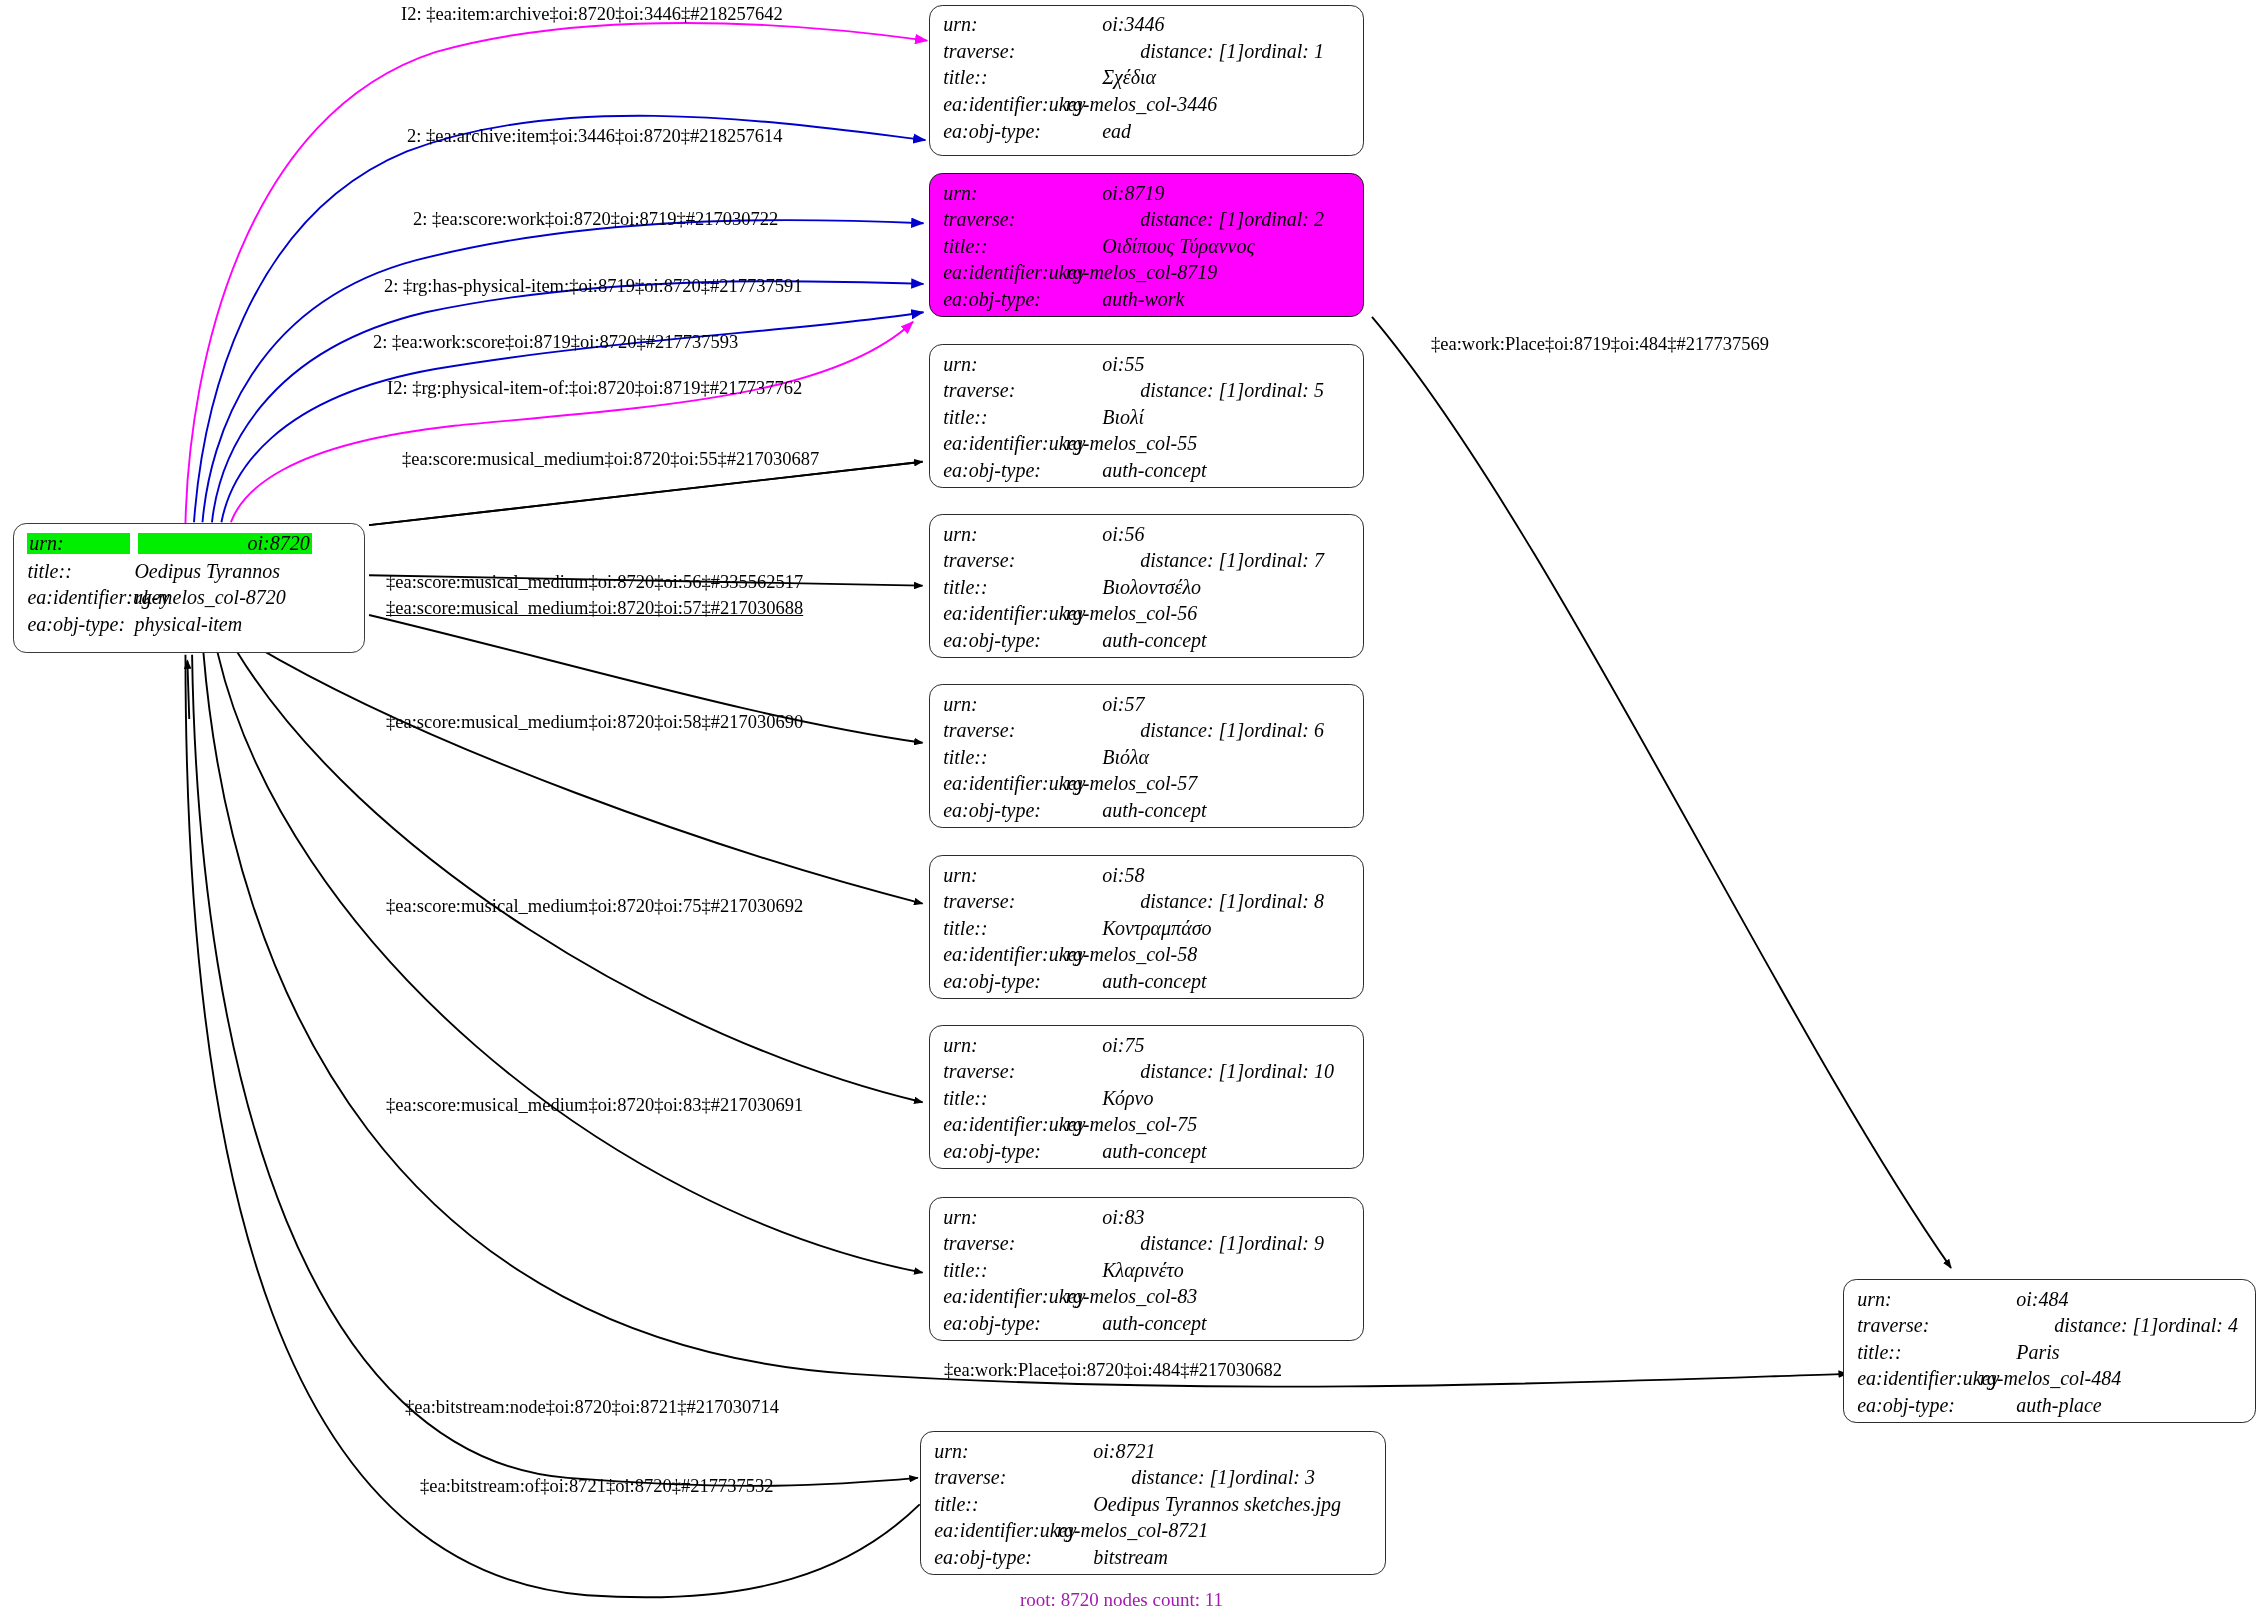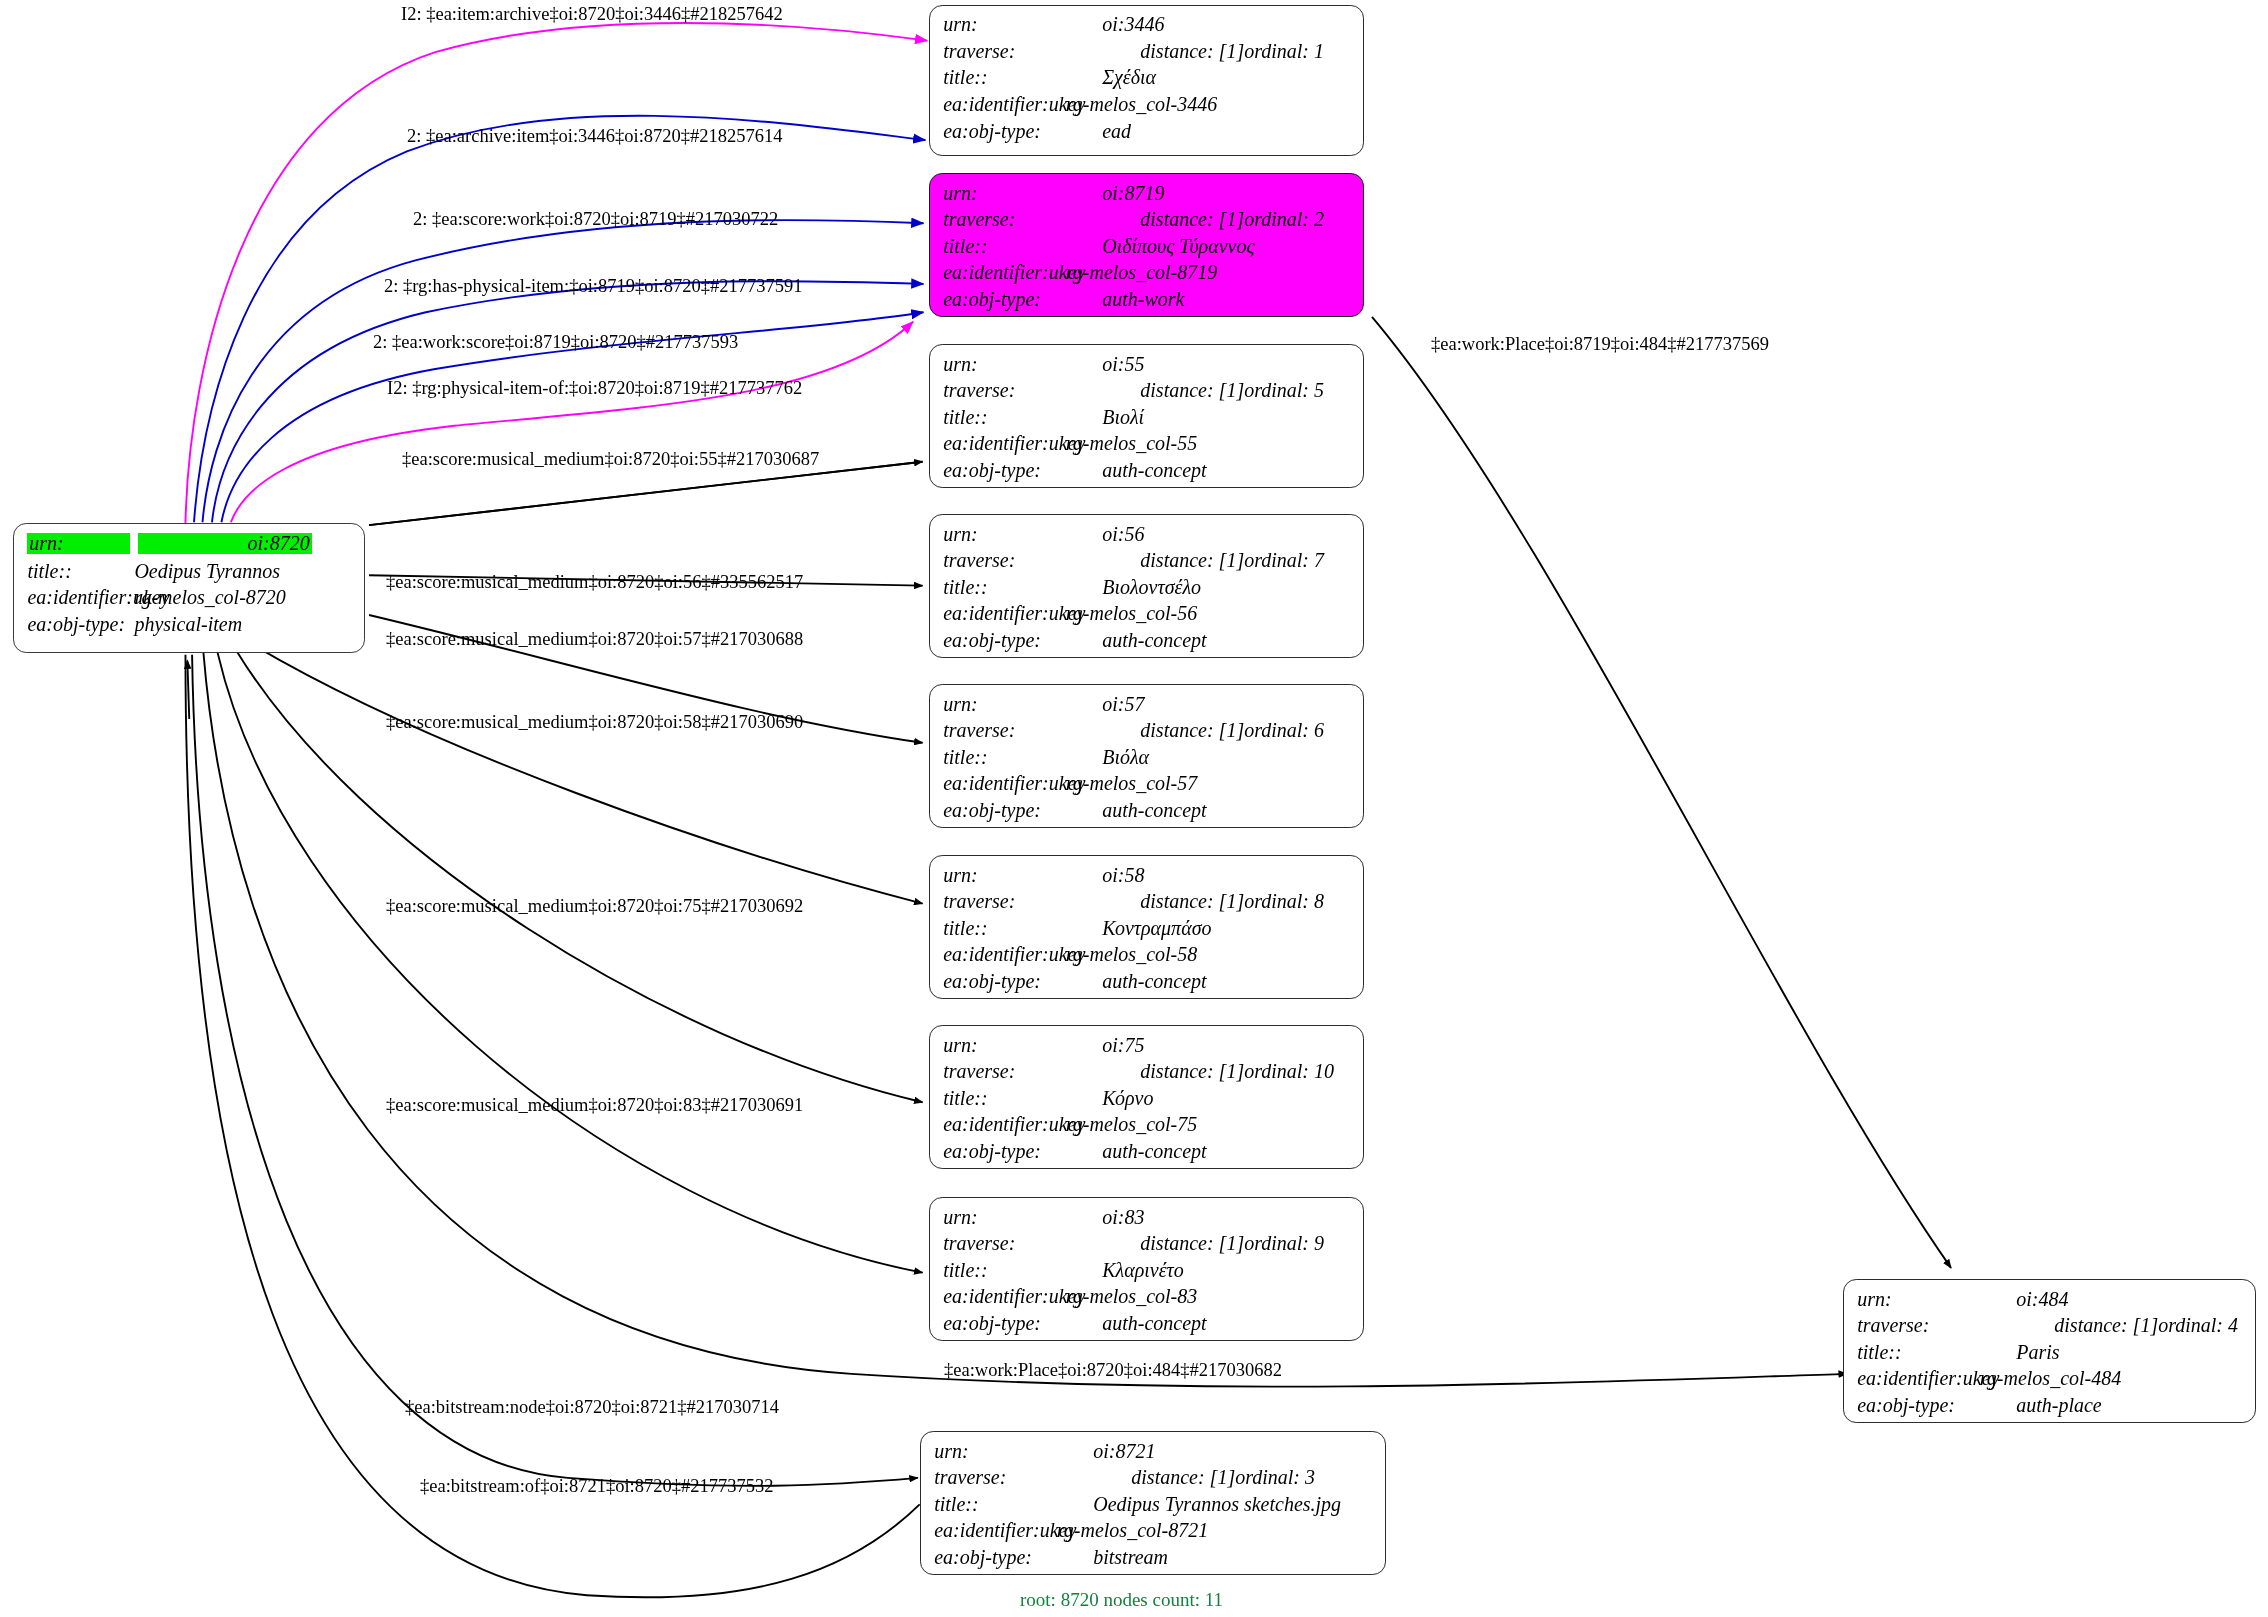--- a/index.html
+++ b/index.html
@@ -41,21 +41,21 @@
     position:absolute;
     font-size:18.5px;
     white-space:nowrap;
     line-height:1;
     color:#000;
   }
   .footer{
     position:absolute;
     font-size:19px;
     white-space:nowrap;
-    color:#15803d;
+    color:#a21caf;
   }
 </style>
 </head>
 <body>
 
 <div id="canvas">
 
   <svg id="edges" viewBox="0 0 2397 1709" xmlns="http://www.w3.org/2000/svg">
     <defs>
       <marker id="arrBlack" markerWidth="10" markerHeight="8" refX="9" refY="4" orient="auto" markerUnits="userSpaceOnUse">
@@ -368,21 +368,21 @@
   </div>
 
   <div class="elabel" style="left:401px;top:4.7px;">I2: ‡ea:item:archive‡oi:8720‡oi:3446‡#218257642</div>
   <div class="elabel" style="left:407px;top:127px;">2: ‡ea:archive:item‡oi:3446‡oi:8720‡#218257614</div>
   <div class="elabel" style="left:413px;top:210px;">2: ‡ea:score:work‡oi:8720‡oi:8719‡#217030722</div>
   <div class="elabel" style="left:384px;top:277px;">2: ‡rg:has-physical-item:‡oi:8719‡oi:8720‡#217737591</div>
   <div class="elabel" style="left:373px;top:333px;">2: ‡ea:work:score‡oi:8719‡oi:8720‡#217737593</div>
   <div class="elabel" style="left:387px;top:379px;">I2: ‡rg:physical-item-of:‡oi:8720‡oi:8719‡#217737762</div>
   <div class="elabel" style="left:402px;top:450px;">‡ea:score:musical_medium‡oi:8720‡oi:55‡#217030687</div>
   <div class="elabel" style="left:386px;top:573px;">‡ea:score:musical_medium‡oi:8720‡oi:56‡#335562517</div>
-  <div class="elabel" style="left:386px;top:630px;">‡ea:score:musical_medium‡oi:8720‡oi:57‡#217030688</div>
+  <div class="elabel" style="left:386px;top:599px;text-decoration:underline;">‡ea:score:musical_medium‡oi:8720‡oi:57‡#217030688</div>
   <div class="elabel" style="left:386px;top:713px;">‡ea:score:musical_medium‡oi:8720‡oi:58‡#217030690</div>
   <div class="elabel" style="left:386px;top:897px;">‡ea:score:musical_medium‡oi:8720‡oi:75‡#217030692</div>
   <div class="elabel" style="left:386px;top:1096px;text-align:center;">‡ea:score:musical_medium‡oi:8720‡oi:83‡#217030691</div>
   <div class="elabel" style="left:1431px;top:335px;">‡ea:work:Place‡oi:8719‡oi:484‡#217737569</div>
   <div class="elabel" style="left:944px;top:1313px;margin-top:48px;">‡ea:work:Place‡oi:8720‡oi:484‡#217030682</div>
   <div class="elabel" style="left:405px;top:1398px;text-align:right;">‡ea:bitstream:node‡oi:8720‡oi:8721‡#217030714</div>
   <div class="elabel" style="left:420px;top:1477px;">‡ea:bitstream:of‡oi:8721‡oi:8720‡#217737532</div>
 
   <div class="footer" style="left:1020px;top:1589px;">root: 8720 nodes count: 11</div>
 

